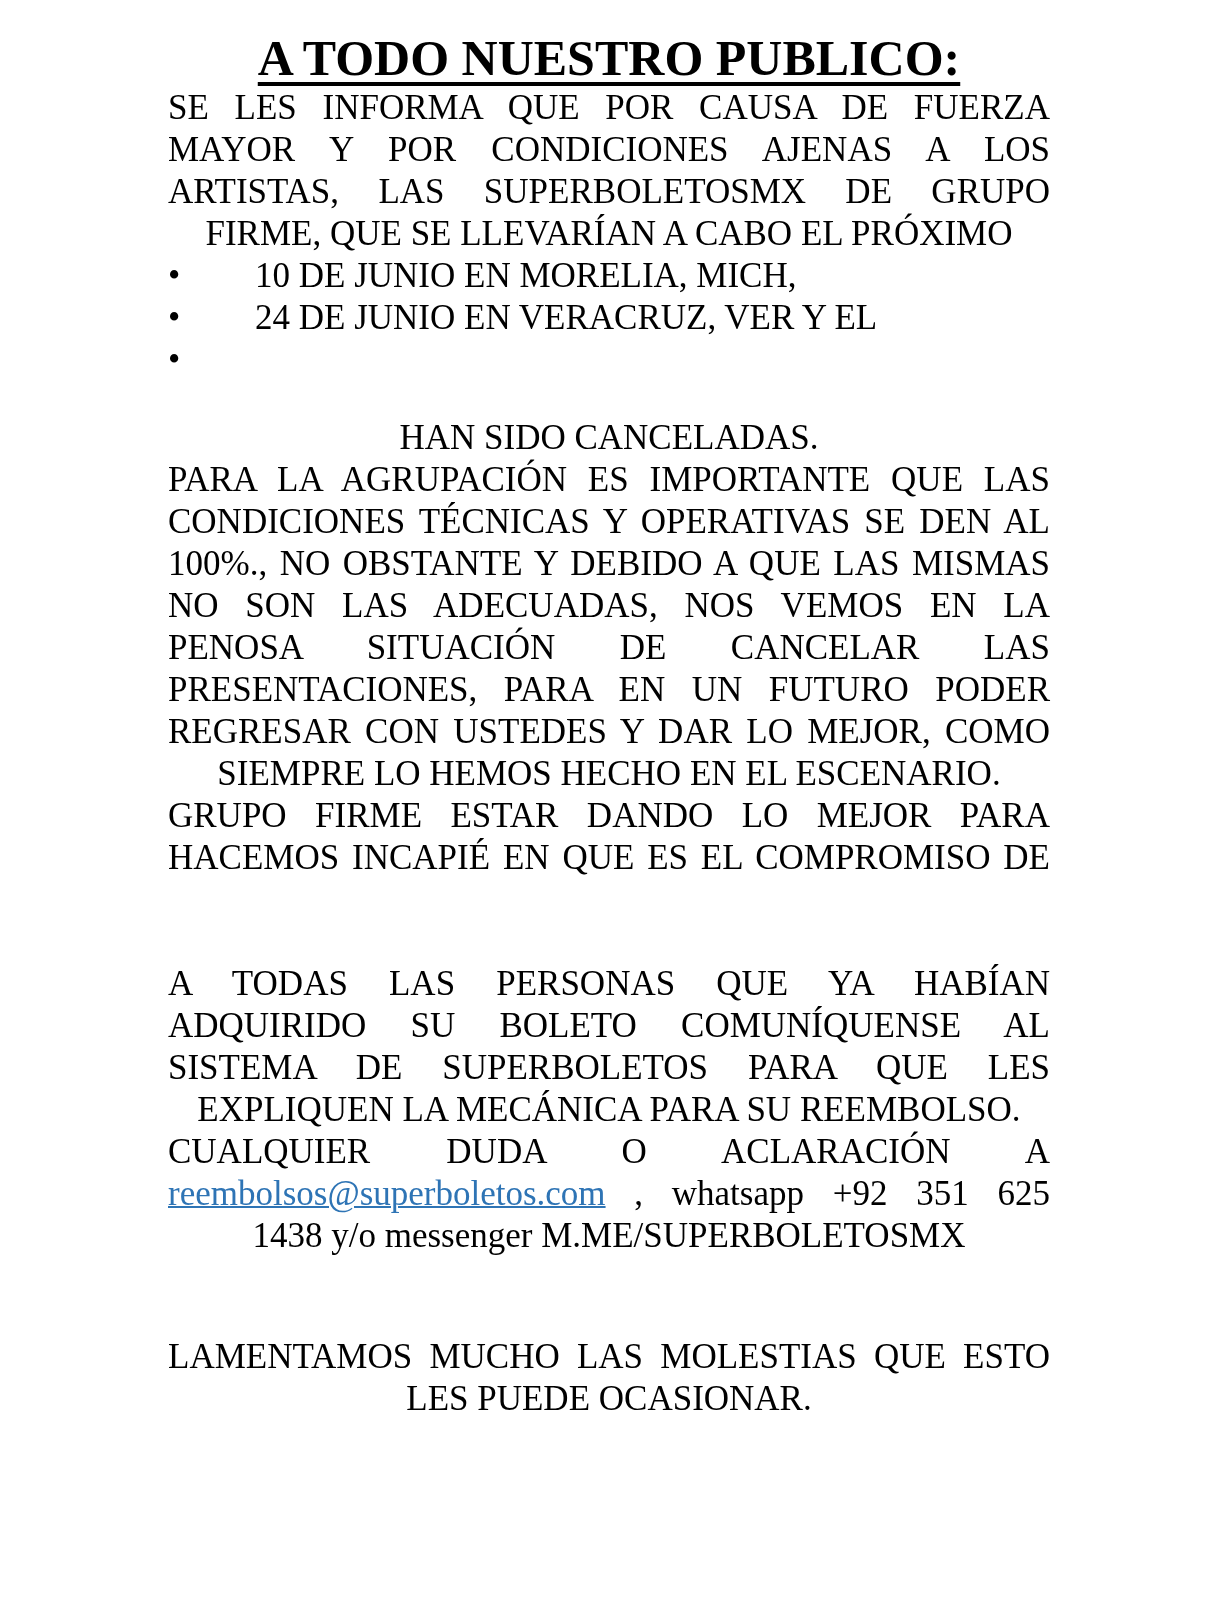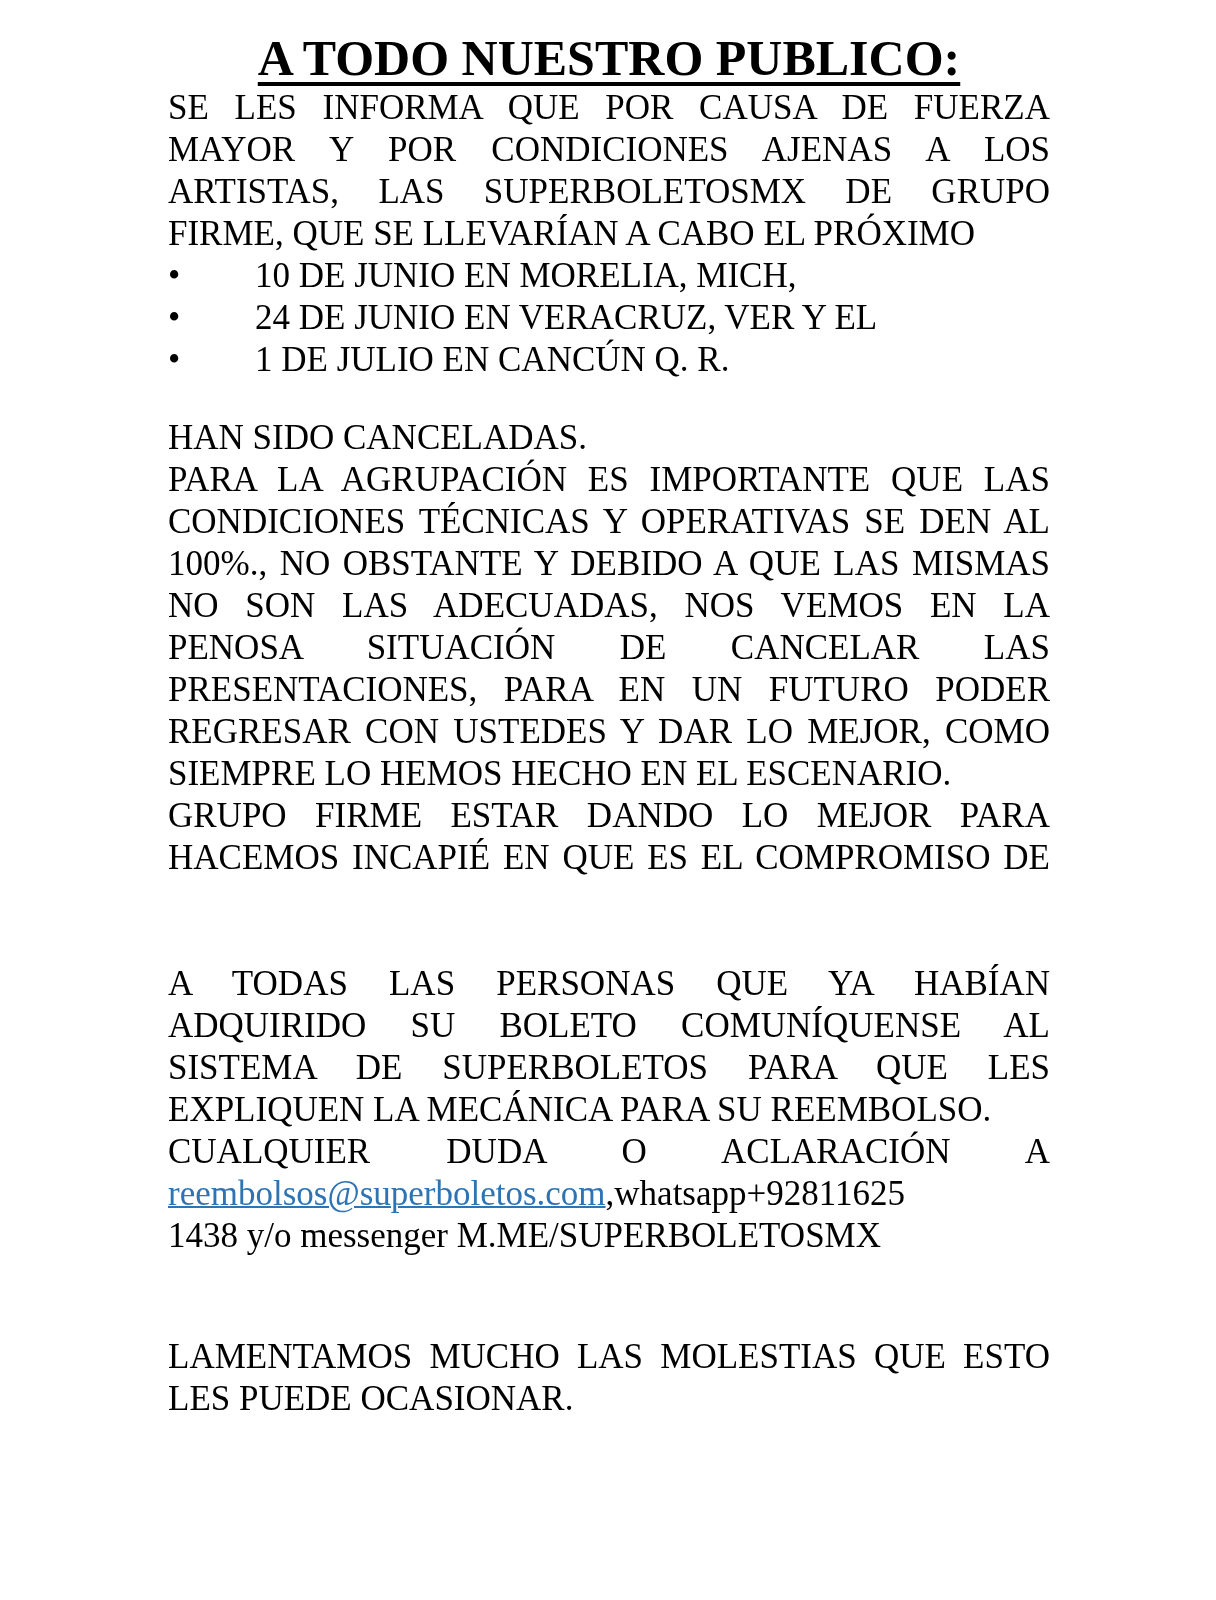--- a/index.html
+++ b/index.html
@@ -39,28 +39,29 @@
   .p-cancel  { margin-top: 36px; }
   .p-refund  { margin-top: 84px; }
   .p-closing { margin-top: 79px; }
   .ln {
     text-align: justify;
     text-align-last: justify;
     text-justify: inter-word;
     white-space: nowrap0; 
   }
   .ln, .ln-last, .bullet-row, .contact-row { min-height: 42px; }
-  .ln-last { text-align: left; }
+  .ln-last { text-align: center; }
   .bullet-row { display: flex; }
   .bullet-marker {
     flex: 0 0 87px;
     width: 87px;
   }
   .contact-row {
     display: flex;
+    justify-content: space-between;
     align-items: baseline;
   }
   .email-link {
     color: #2E74B5;
     text-decoration: underline;
     text-decoration-thickness: 2px;
     cursor: pointer;
   }
 </style>
 </head>
@@ -81,21 +82,20 @@
     <div class="bullet-row">
       <span class="bullet-marker">•</span>
       <span class="bullet-text">10 DE JUNIO EN MORELIA, MICH,</span>
     </div>
     <div class="bullet-row">
       <span class="bullet-marker">•</span>
       <span class="bullet-text">24 DE JUNIO EN VERACRUZ, VER Y EL</span>
     </div>
     <div class="bullet-row">
       <span class="bullet-marker">•</span>
-      <span class="bullet-text">1 DE JULIO EN CANCÚN Q. R.</span>
     </div>
   </section>
 
   <section class="p-cancel">
     <div class="ln-last">HAN SIDO CANCELADAS.</div>
     <div class="ln">PARA LA AGRUPACIÓN ES IMPORTANTE QUE LAS</div>
     <div class="ln">CONDICIONES TÉCNICAS Y OPERATIVAS SE DEN AL</div>
     <div class="ln">100%., NO OBSTANTE Y DEBIDO A QUE LAS MISMAS</div>
     <div class="ln">NO SON LAS ADECUADAS, NOS VEMOS EN LA</div>
     <div class="ln">PENOSA SITUACIÓN DE CANCELAR LAS</div>
@@ -110,21 +110,21 @@
     <div class="ln">A TODAS LAS PERSONAS QUE YA HABÍAN</div>
     <div class="ln">ADQUIRIDO SU BOLETO COMUNÍQUENSE AL</div>
     <div class="ln">SISTEMA DE SUPERBOLETOS PARA QUE LES</div>
     <div class="ln-last">EXPLIQUEN LA MECÁNICA PARA SU REEMBOLSO.</div>
     <div class="ln">CUALQUIER DUDA O ACLARACIÓN A</div>
     <div class="contact-row">
       <a class="email-link">reembolsos@superboletos.com</a>
       <span>,</span>
       <span>whatsapp</span>
       <span>+92</span>
-      <span>811</span>
+      <span>351</span>
       <span>625</span>
     </div>
     <div class="ln-last">1438 y/o messenger M.ME/SUPERBOLETOSMX</div>
   </section>
 
   <section class="p-closing">
     <div class="ln">LAMENTAMOS MUCHO LAS MOLESTIAS QUE ESTO</div>
     <div class="ln-last">LES PUEDE OCASIONAR.</div>
   </section>
 

